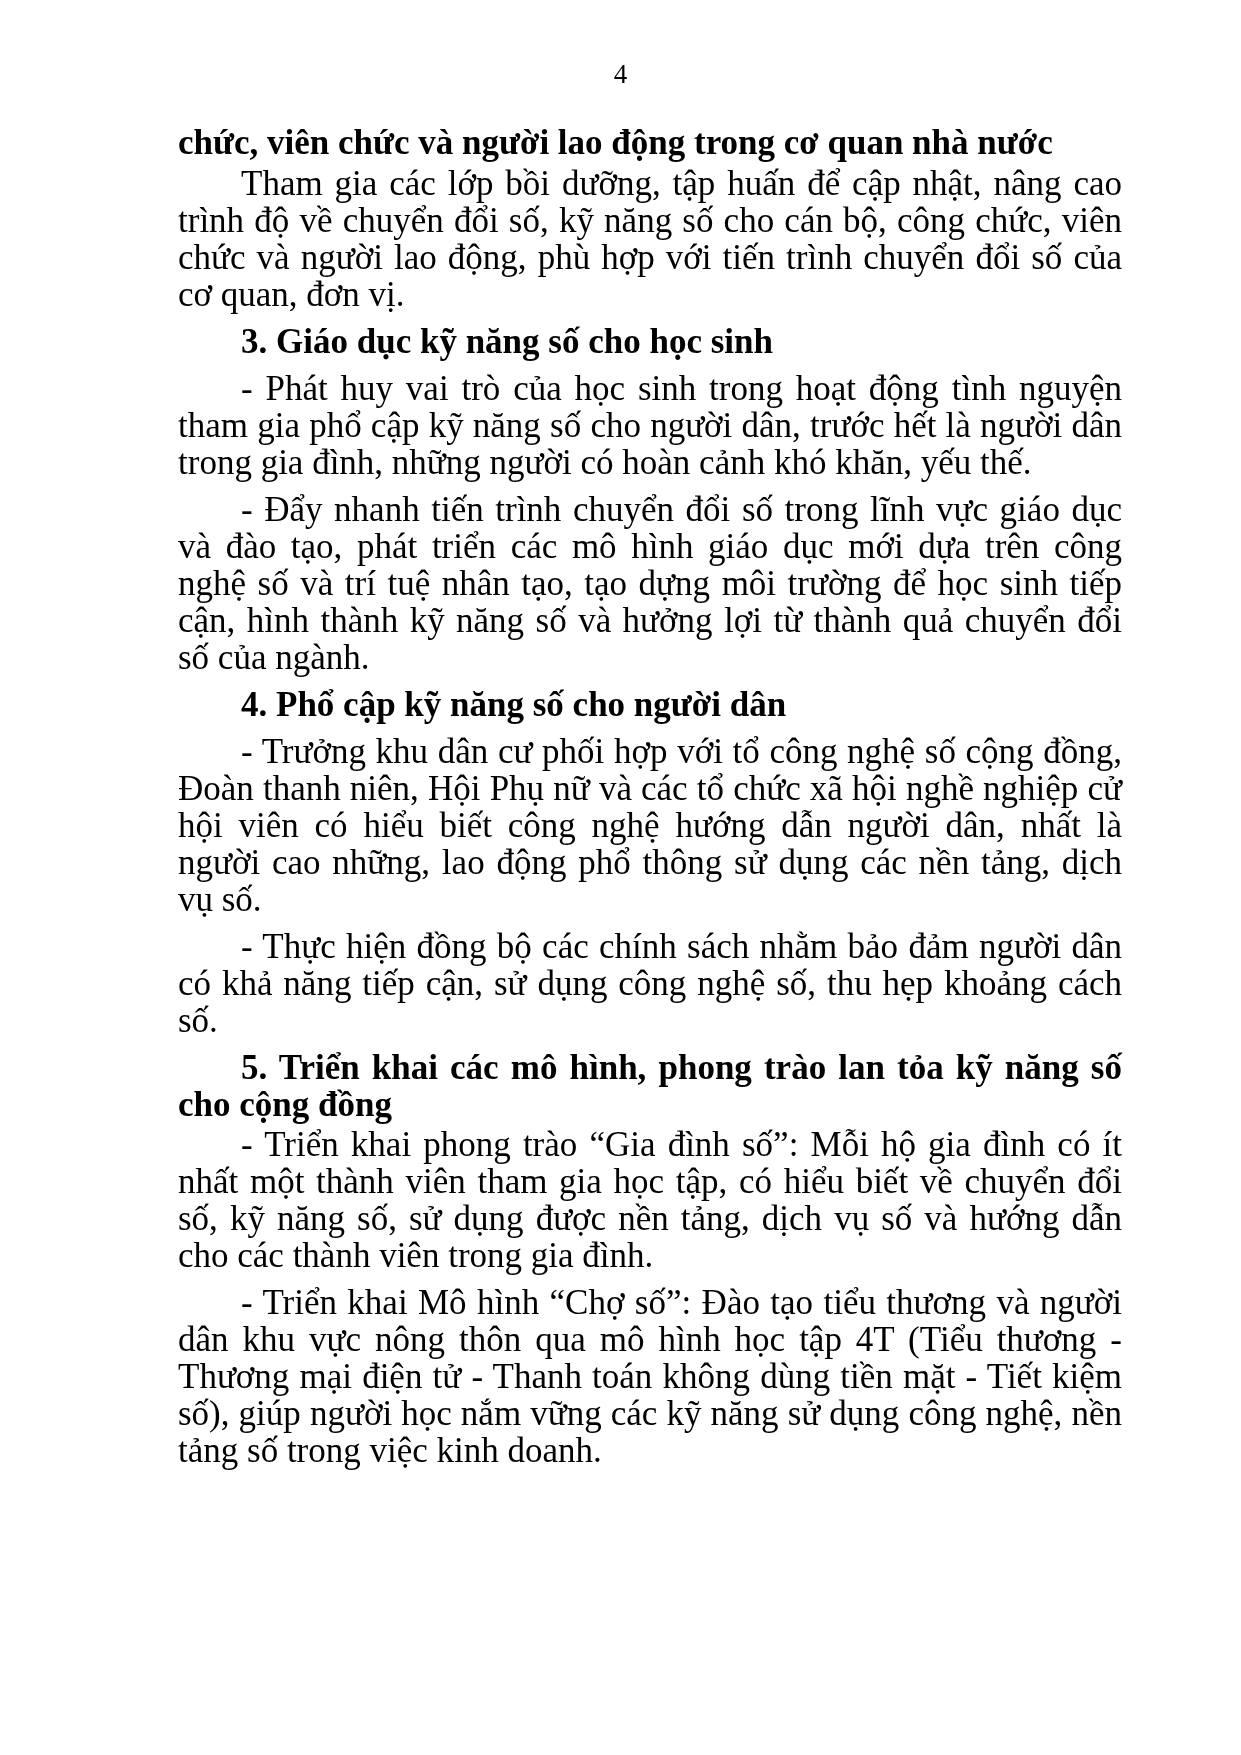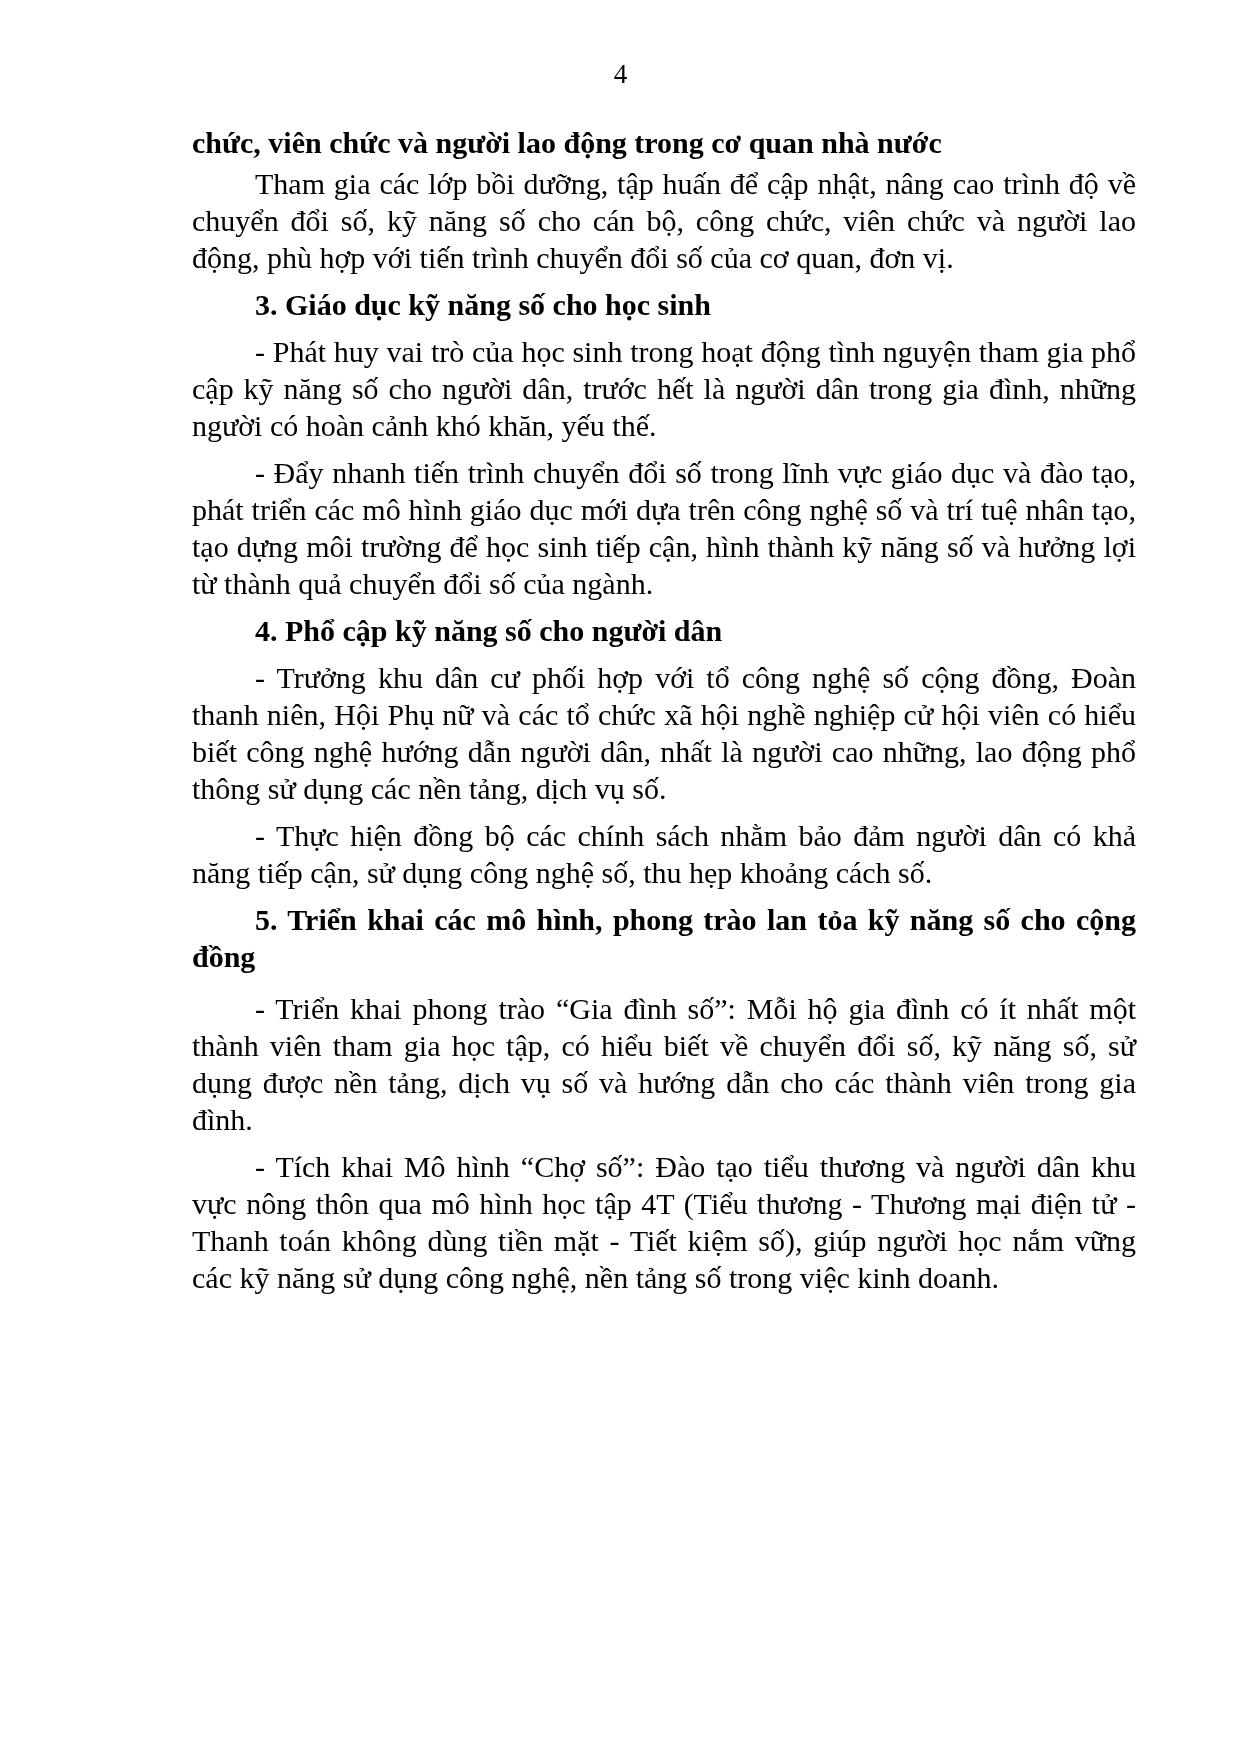--- a/index.html
+++ b/index.html
@@ -27,43 +27,43 @@
       position: absolute;
       top: 58px;
       left: 0;
       width: 1241px;
       text-align: center;
       font-size: 27px;
       line-height: 32px;
     }
     .content {
       position: absolute;
-      left: 192px;
+      left: 178px;
       top: 124px;
       width: 944px;
-      font-size: 30px;
+      font-size: 35px;
       line-height: 37px;
     }
     .p {
       margin: 0 0 10px 0;
       text-align: justify;
       text-indent: 63px;
     }
     .h {
       font-weight: bold;
       margin: 0 0 10px 0;
       text-align: justify;
       text-indent: 63px;
     }
     .h.noindent {
       text-indent: 0;
       margin-bottom: 4px;
     }
     .h.tight {
-      margin-bottom: 15px;
+      margin-bottom: 3px;
     }
   </style>
 </head>
 <body>
 
 <div class="page">
   <div class="page-number">4</div>
 
   <div class="content">
     <p class="h noindent">chức, viên chức và người lao động trong cơ quan nhà nước</p>
@@ -72,15 +72,15 @@
     <p class="h">3. Giáo dục kỹ năng số cho học sinh</p>
     <p class="p">- Phát huy vai trò của học sinh trong hoạt động tình nguyện tham gia phổ cập kỹ năng số cho người dân, trước hết là người dân trong gia đình, những người có hoàn cảnh khó khăn, yếu thế.</p>
     <p class="p">- Đẩy nhanh tiến trình chuyển đổi số trong lĩnh vực giáo dục và đào tạo, phát triển các mô hình giáo dục mới dựa trên công nghệ số và trí tuệ nhân tạo, tạo dựng môi trường để học sinh tiếp cận, hình thành kỹ năng số và hưởng lợi từ thành quả chuyển đổi số của ngành.</p>
 
     <p class="h">4. Phổ cập kỹ năng số cho người dân</p>
     <p class="p">- Trưởng khu dân cư phối hợp với tổ công nghệ số cộng đồng, Đoàn thanh niên, Hội Phụ nữ và các tổ chức xã hội nghề nghiệp cử hội viên có hiểu biết công nghệ hướng dẫn người dân, nhất là người cao những, lao động phổ thông sử dụng các nền tảng, dịch vụ số.</p>
     <p class="p">- Thực hiện đồng bộ các chính sách nhằm bảo đảm người dân có khả năng tiếp cận, sử dụng công nghệ số, thu hẹp khoảng cách số.</p>
 
     <p class="h tight">5. Triển khai các mô hình, phong trào lan tỏa kỹ năng số cho cộng đồng</p>
     <p class="p">- Triển khai phong trào “Gia đình số”: Mỗi hộ gia đình có ít nhất một thành viên tham gia học tập, có hiểu biết về chuyển đổi số, kỹ năng số, sử dụng được nền tảng, dịch vụ số và hướng dẫn cho các thành viên trong gia đình.</p>
-    <p class="p">- Tích khai Mô hình “Chợ số”: Đào tạo tiểu thương và người dân khu vực nông thôn qua mô hình học tập 4T (Tiểu thương - Thương mại điện tử - Thanh toán không dùng tiền mặt - Tiết kiệm số), giúp người học nắm vững các kỹ năng sử dụng công nghệ, nền tảng số trong việc kinh doanh.</p>
+    <p class="p">- Triển khai Mô hình “Chợ số”: Đào tạo tiểu thương và người dân khu vực nông thôn qua mô hình học tập 4T (Tiểu thương - Thương mại điện tử - Thanh toán không dùng tiền mặt - Tiết kiệm số), giúp người học nắm vững các kỹ năng sử dụng công nghệ, nền tảng số trong việc kinh doanh.</p>
   </div>
 </div>
 
 </body></html>

